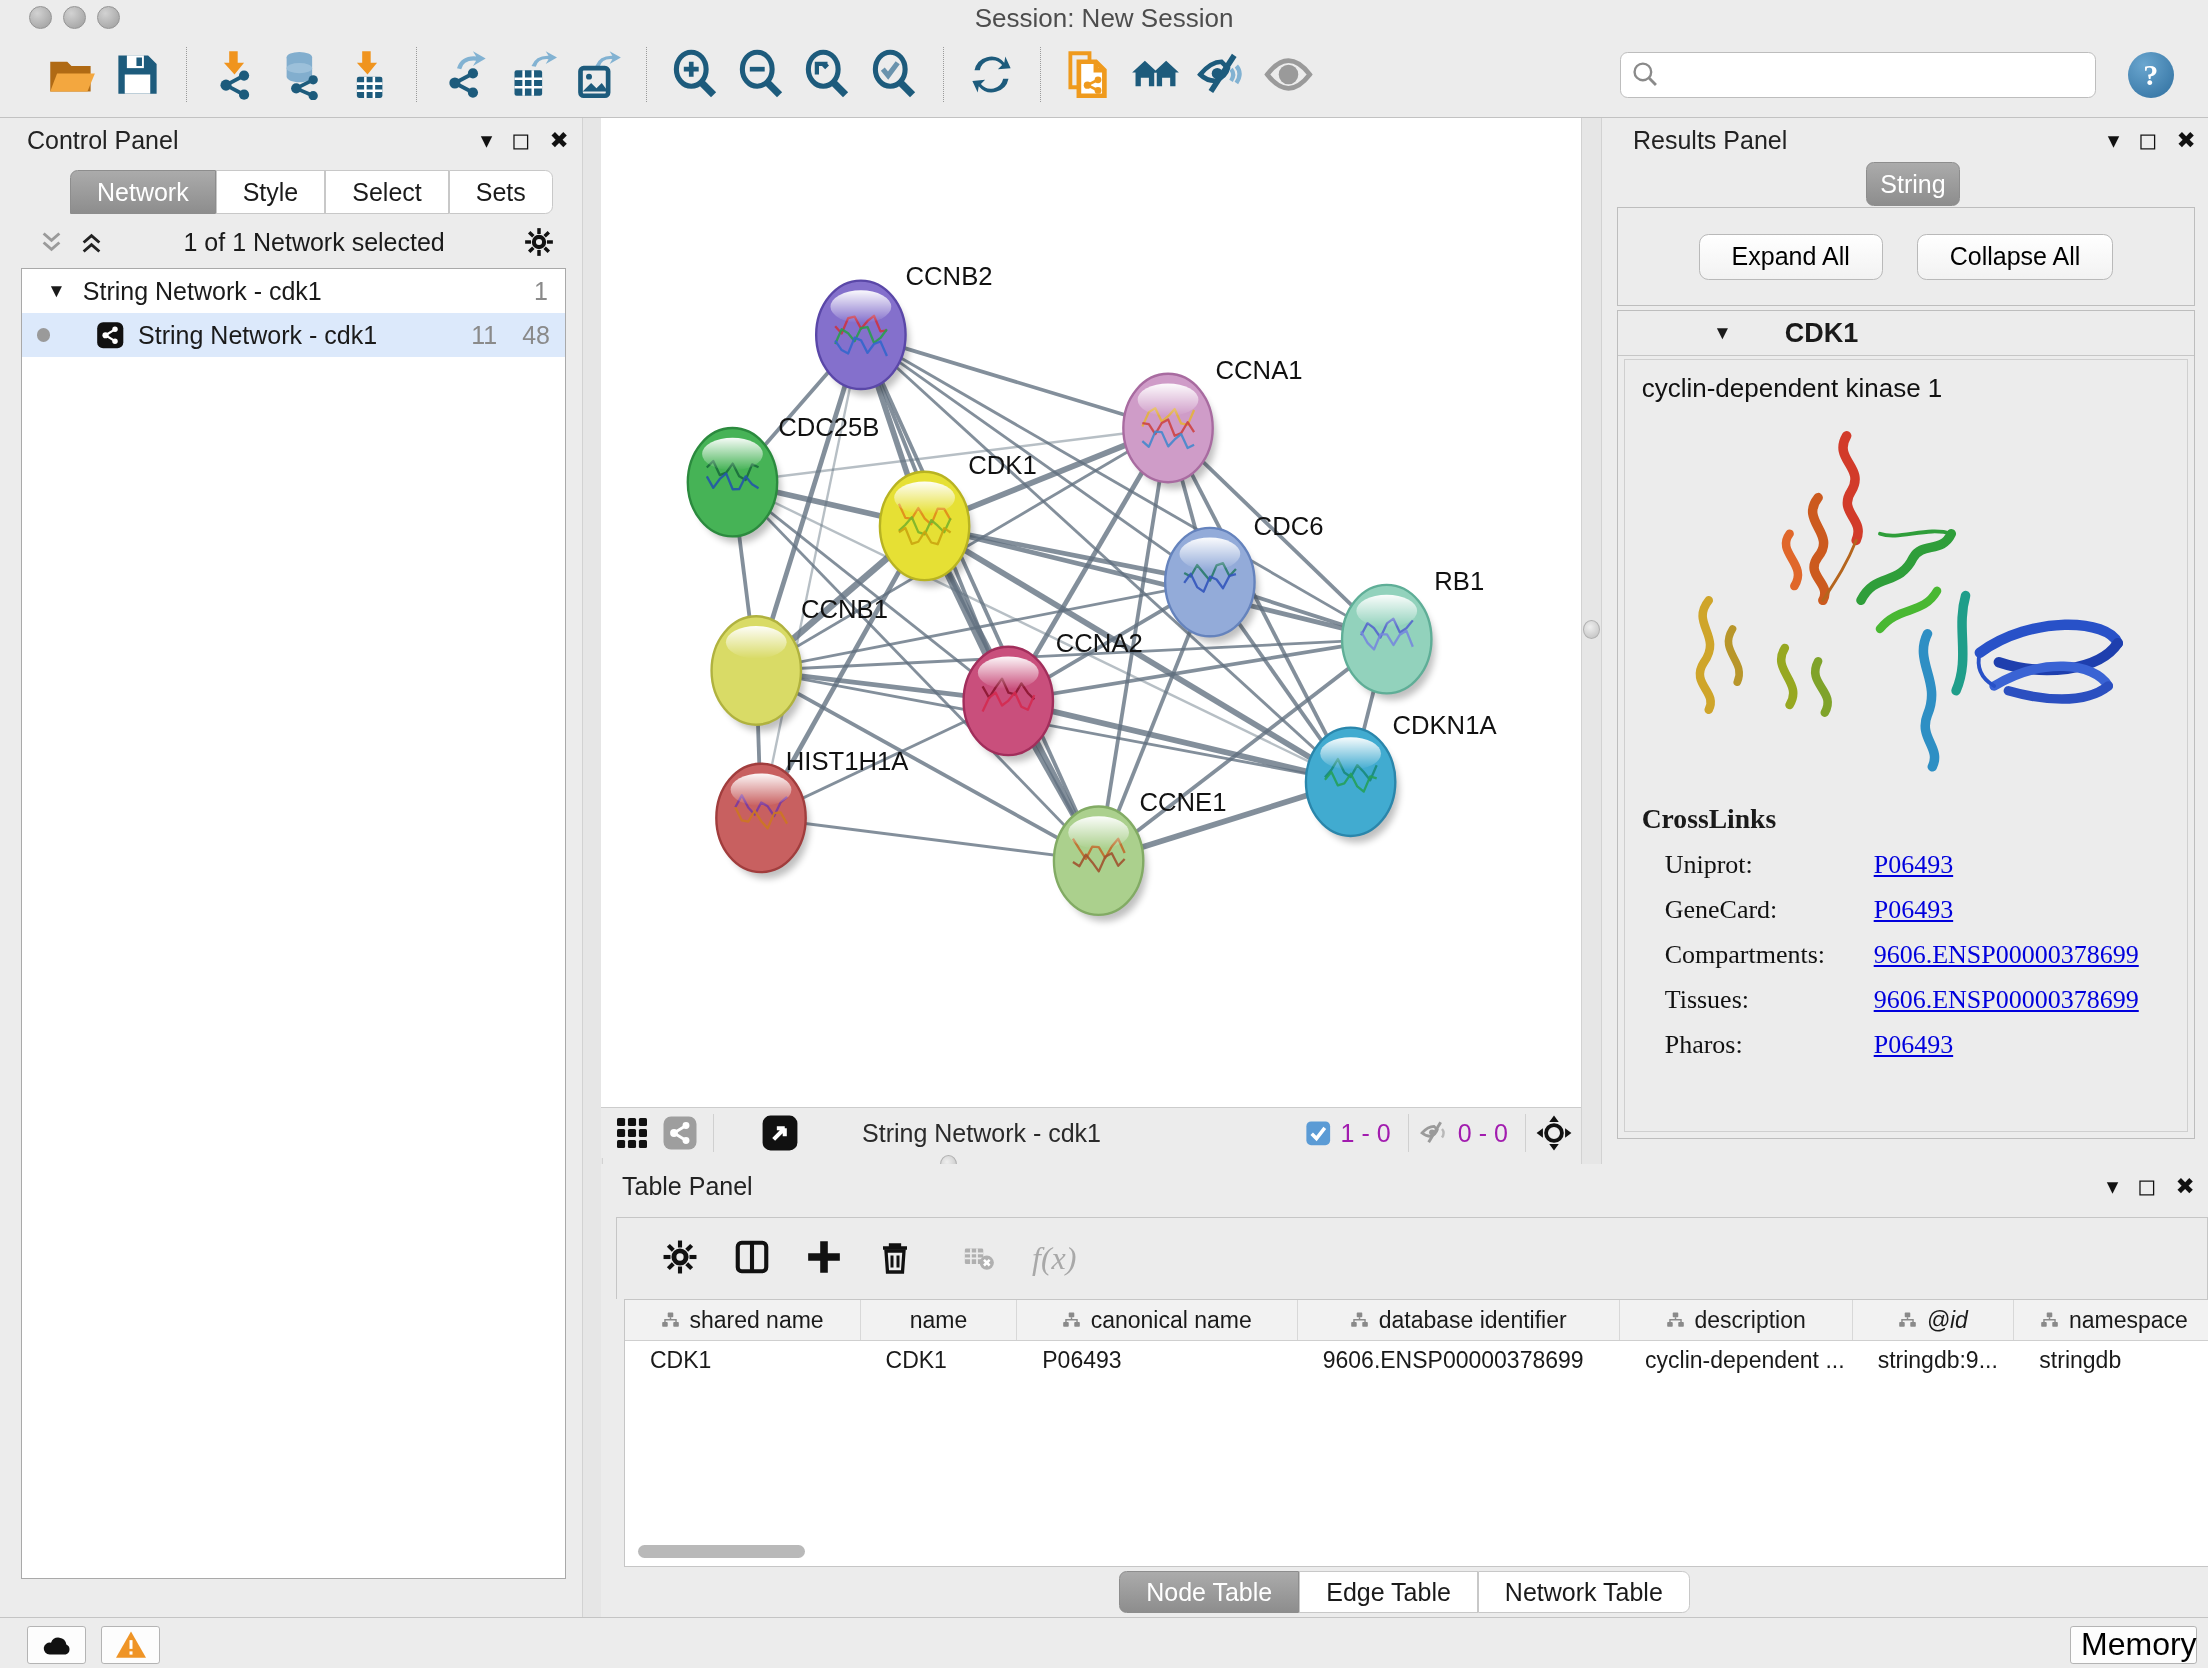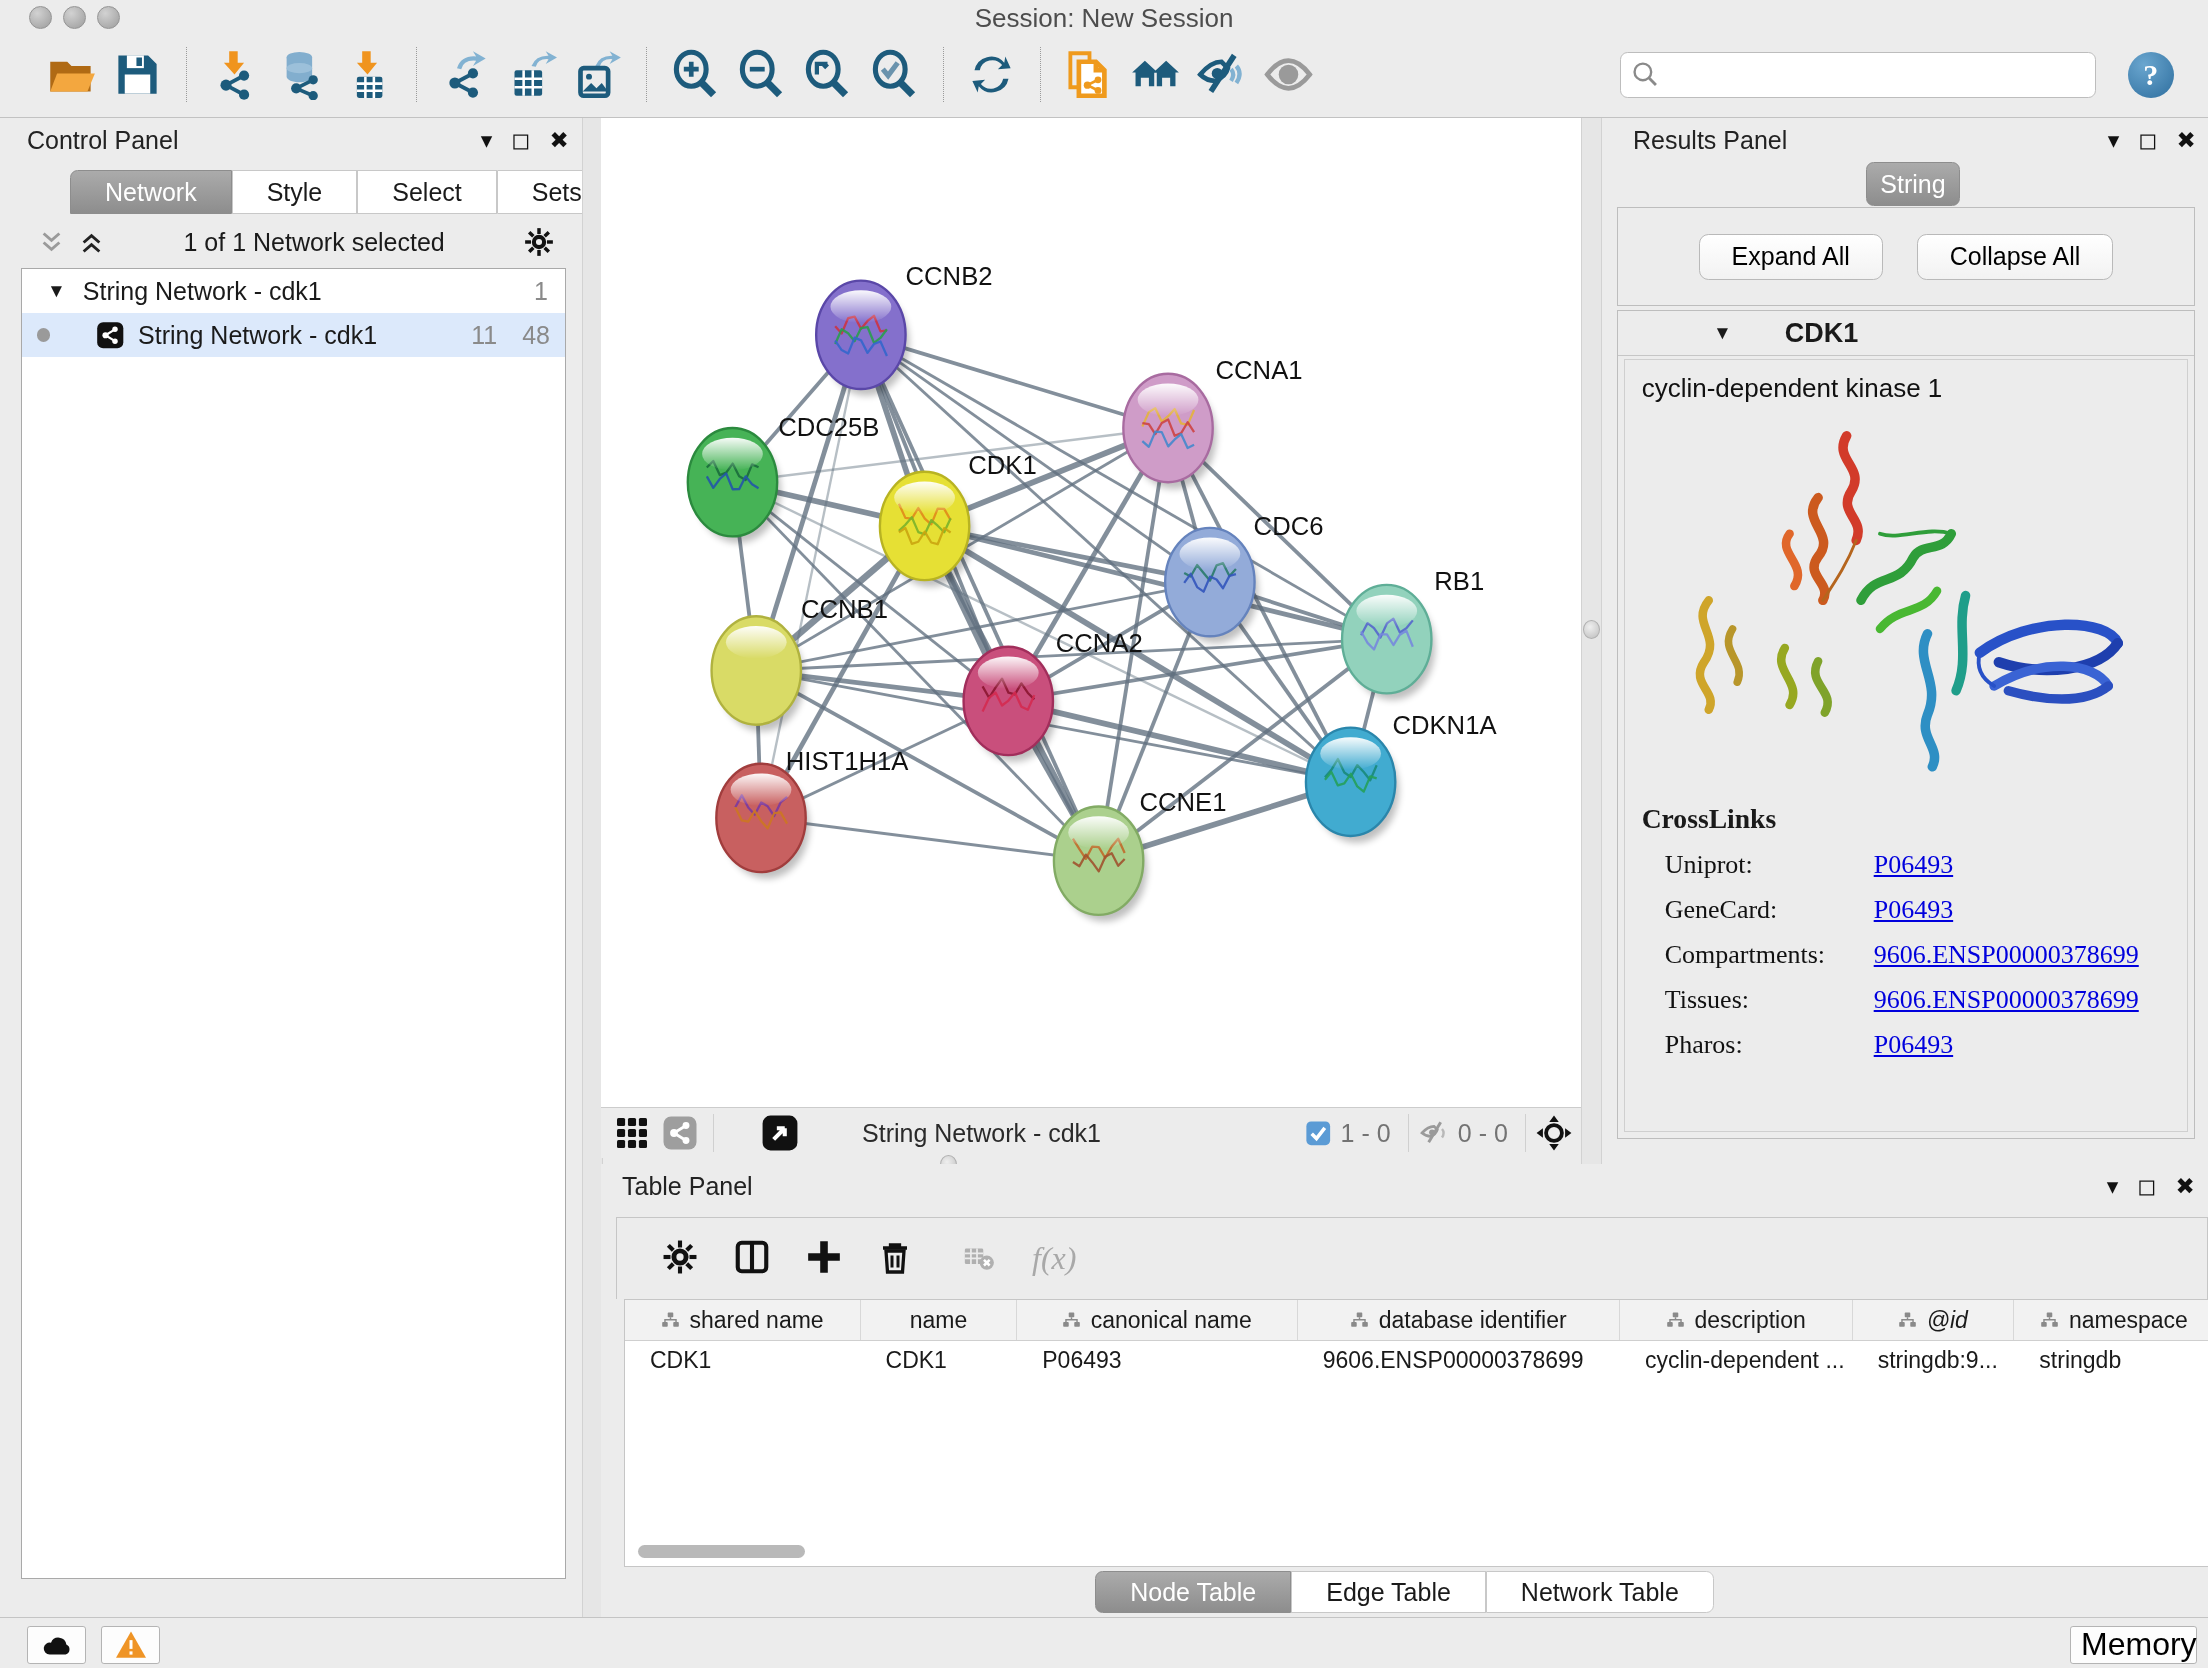--- a/index.html
+++ b/index.html
@@ -28,21 +28,21 @@
   .searchwrap svg{position:absolute;left:11.4px;top:8.6px;width:28.5px;height:28.5px;}
   .helpbtn{width:46px;height:46px;border-radius:50%;border:none;cursor:pointer;
         background:radial-gradient(circle at 35% 28%,#6aa6cf,#2e6e9e);color:#fff;
         font-size:30px;font-weight:bold;margin-left:32px;margin-right:5.7px;
         display:flex;align-items:center;justify-content:center;font-family:"Liberation Serif",serif;}
   
   .phead{height:44px;display:flex;align-items:center;font-size:25px;color:#222;}
   .picons{margin-left:auto;display:flex;align-items:center;gap:19px;padding-right:13.3px;}
   .picon{cursor:pointer;font-size:23px;color:#111;line-height:1;}
   .tab{height:42px;display:flex;align-items:center;justify-content:center;
-       font-size:25px;padding:0 34px;background:#fff;border:1px solid #c8c8c8;cursor:pointer;}
+       font-size:25px;padding:0 26px;background:#fff;border:1px solid #c8c8c8;cursor:pointer;}
   .tab.active{background:linear-gradient(#ababab,#8d8d8d);color:#fff;border-color:#8d8d8d;}
   
   .cpanel{left:0;top:118px;width:582px;height:1499px;background:#ececec;}
   .ctabs{position:absolute;left:70px;top:52px;display:flex;}
   .ctabs .tab:first-child{border-radius:7.6px 0 0 0;}
   .ctabs .tab:last-child{border-radius:0 7.6px 7.6px 0;}
   .csub{position:absolute;left:0;top:103px;width:100%;height:42px;display:flex;align-items:center;}
   .cbox{position:absolute;left:21px;top:150px;width:543px;height:1309px;background:#fff;
         border:1.9px solid #a9a9a9;}
   .trow{height:44px;display:flex;align-items:center;font-size:25px;}
@@ -52,21 +52,21 @@
   .vdiv{top:118px;width:19px;background:#e6e6e6;border-left:1.9px solid #d2d2d2;border-right:1.9px solid #d2d2d2;}
   .grip{position:absolute;width:15px;height:17px;border-radius:50%;
         background:radial-gradient(circle at 40% 35%,#efefef,#bdbdbd);border:1px solid #b0b0b0;}
   
   .canvas{left:601px;top:118px;width:980px;height:989px;background:#fff;}
   .nettb{left:601px;top:1107px;width:980px;height:51px;background:#ececec;
          border-top:1.9px solid #cccccc;display:flex;align-items:center;padding:0 7.6px;box-sizing:border-box;}
   .nettb .nbtn{border:none;background:transparent;padding:0;margin:0 5.7px;cursor:pointer;
          display:flex;align-items:center;justify-content:center;}
   .ntitle{font-size:25px;color:#2a2a2a;margin-left:57px;}
-  .ncount{font-size:25px;color:#737373;margin:0 7.6px;}
+  .ncount{font-size:25px;color:#a21caf;margin:0 7.6px;}
   .nsep{width:0;height:38px;border-left:1.9px solid #d0d0d0;margin:0 9.5px;}
   
   .rpanel{left:1602px;top:118px;width:607px;height:1046px;background:#ececec;}
   .rtab{position:absolute;left:264px;top:44px;width:94px;}
   .rbox1{position:absolute;left:15px;top:89px;width:578px;height:99px;border:1.9px solid #bdbdbd;
          box-sizing:border-box;display:flex;align-items:center;justify-content:center;gap:34px;}
   .rbtn{height:46px;padding:0 32px;background:linear-gradient(#ffffff,#f2f2f2);
         border:1px solid #b9b9b9;border-radius:9.5px;font-size:25px;cursor:pointer;
         font-family:"Liberation Sans",sans-serif;}
   .rbox2{position:absolute;left:15px;top:192px;width:578px;height:829px;border:1.9px solid #bdbdbd;

